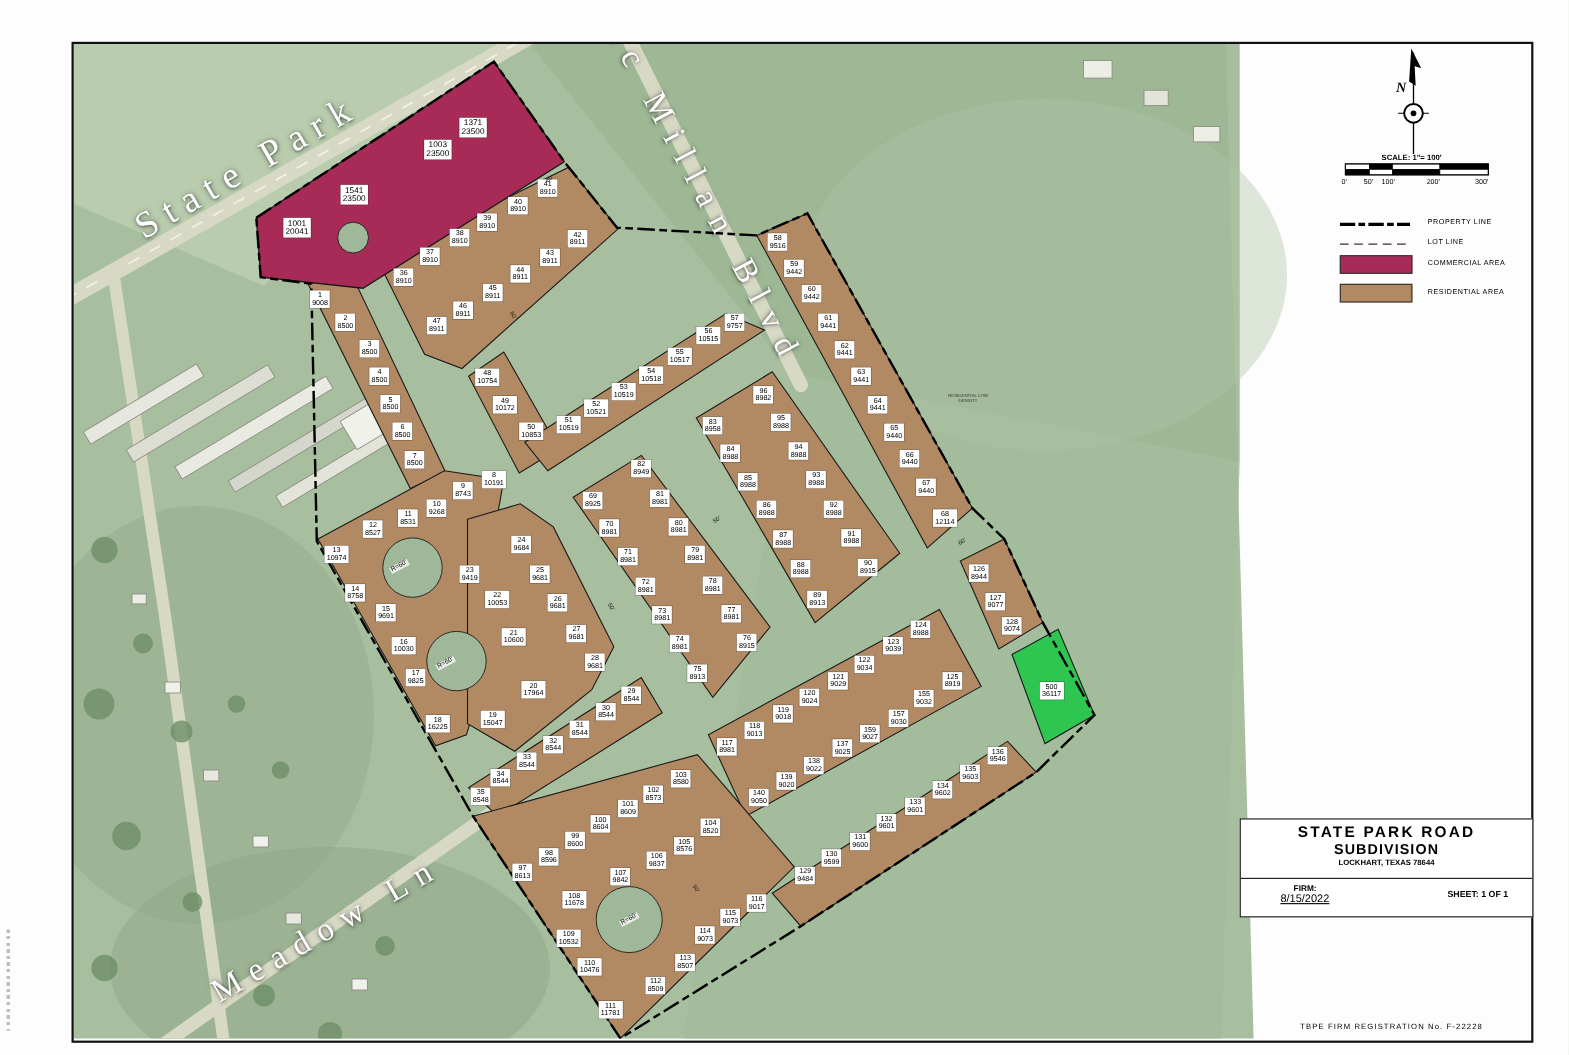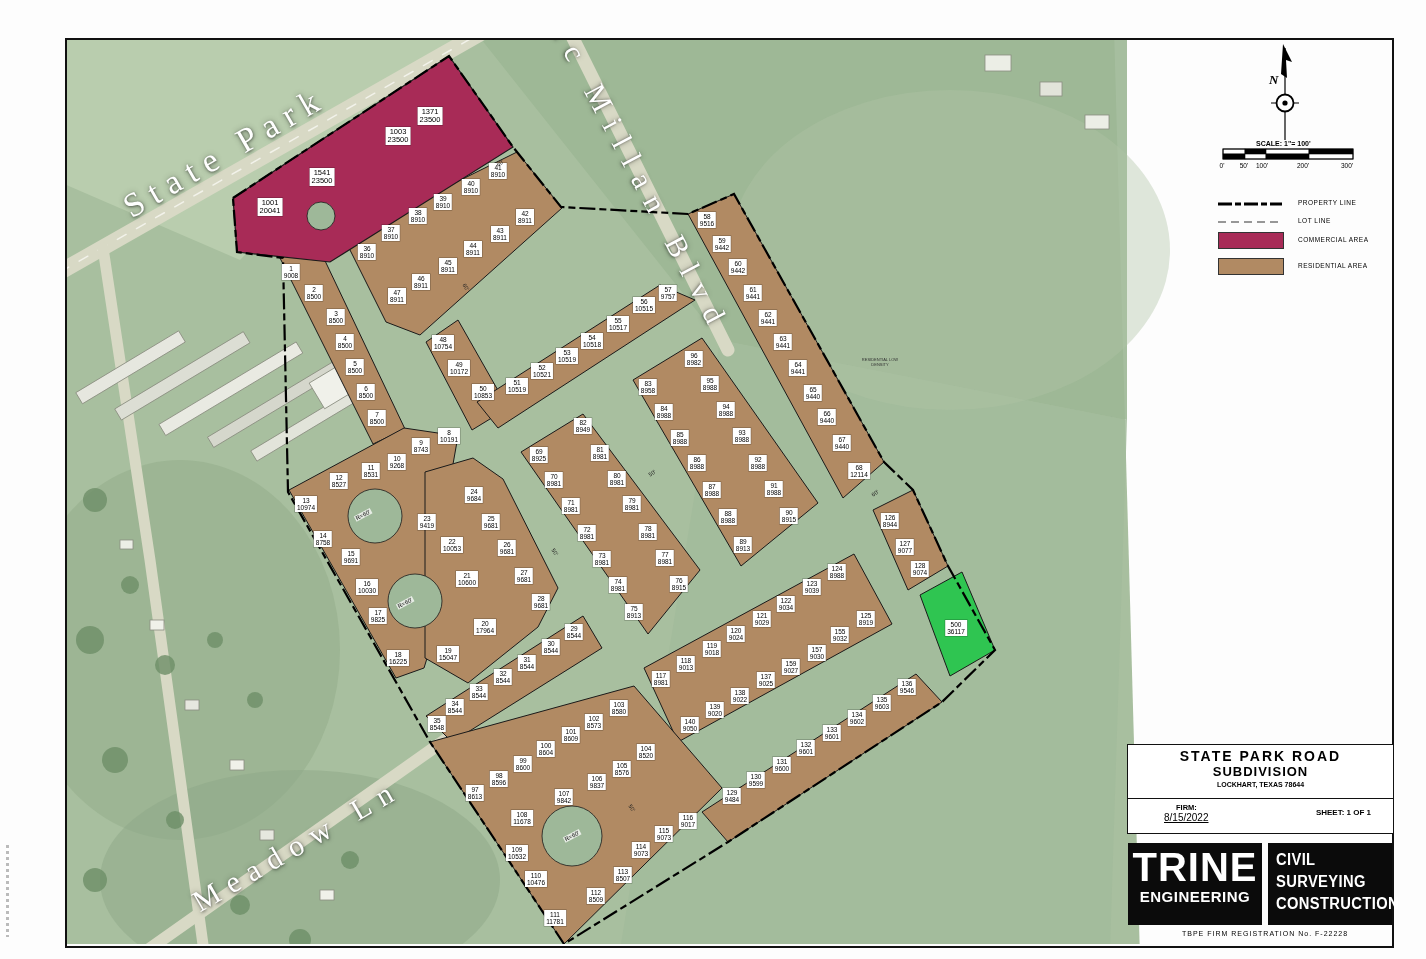--- a/index.html
+++ b/index.html
@@ -822,25 +822,14 @@
       <div class="tb-line2">SUBDIVISION</div>
       <div class="tb-line3">LOCKHART, TEXAS 78644</div>
     </div>
     <div class="tb-bottom">
       <span class="tb-date-label">FIRM:</span>
       <span class="tb-date">8/15/2022</span>
       <span class="tb-sheet">SHEET: 1 OF 1</span>
     </div>
   </div>
 
-  <div class="panel logo">
-    <div class="logo-box logo-left">
-      <div class="logo-trine">TRINE</div>
-      <div class="logo-eng">ENGINEERING</div>
-    </div>
-    <div class="logo-box logo-right">
-      <div class="logo-svc">CIVIL</div>
-      <div class="logo-svc">SURVEYING</div>
-      <div class="logo-svc">CONSTRUCTION</div>
-    </div>
-  </div>
   <div class="panel tbpe">TBPE FIRM REGISTRATION No. F-22228</div>
 </div>
 
 </body></html>

